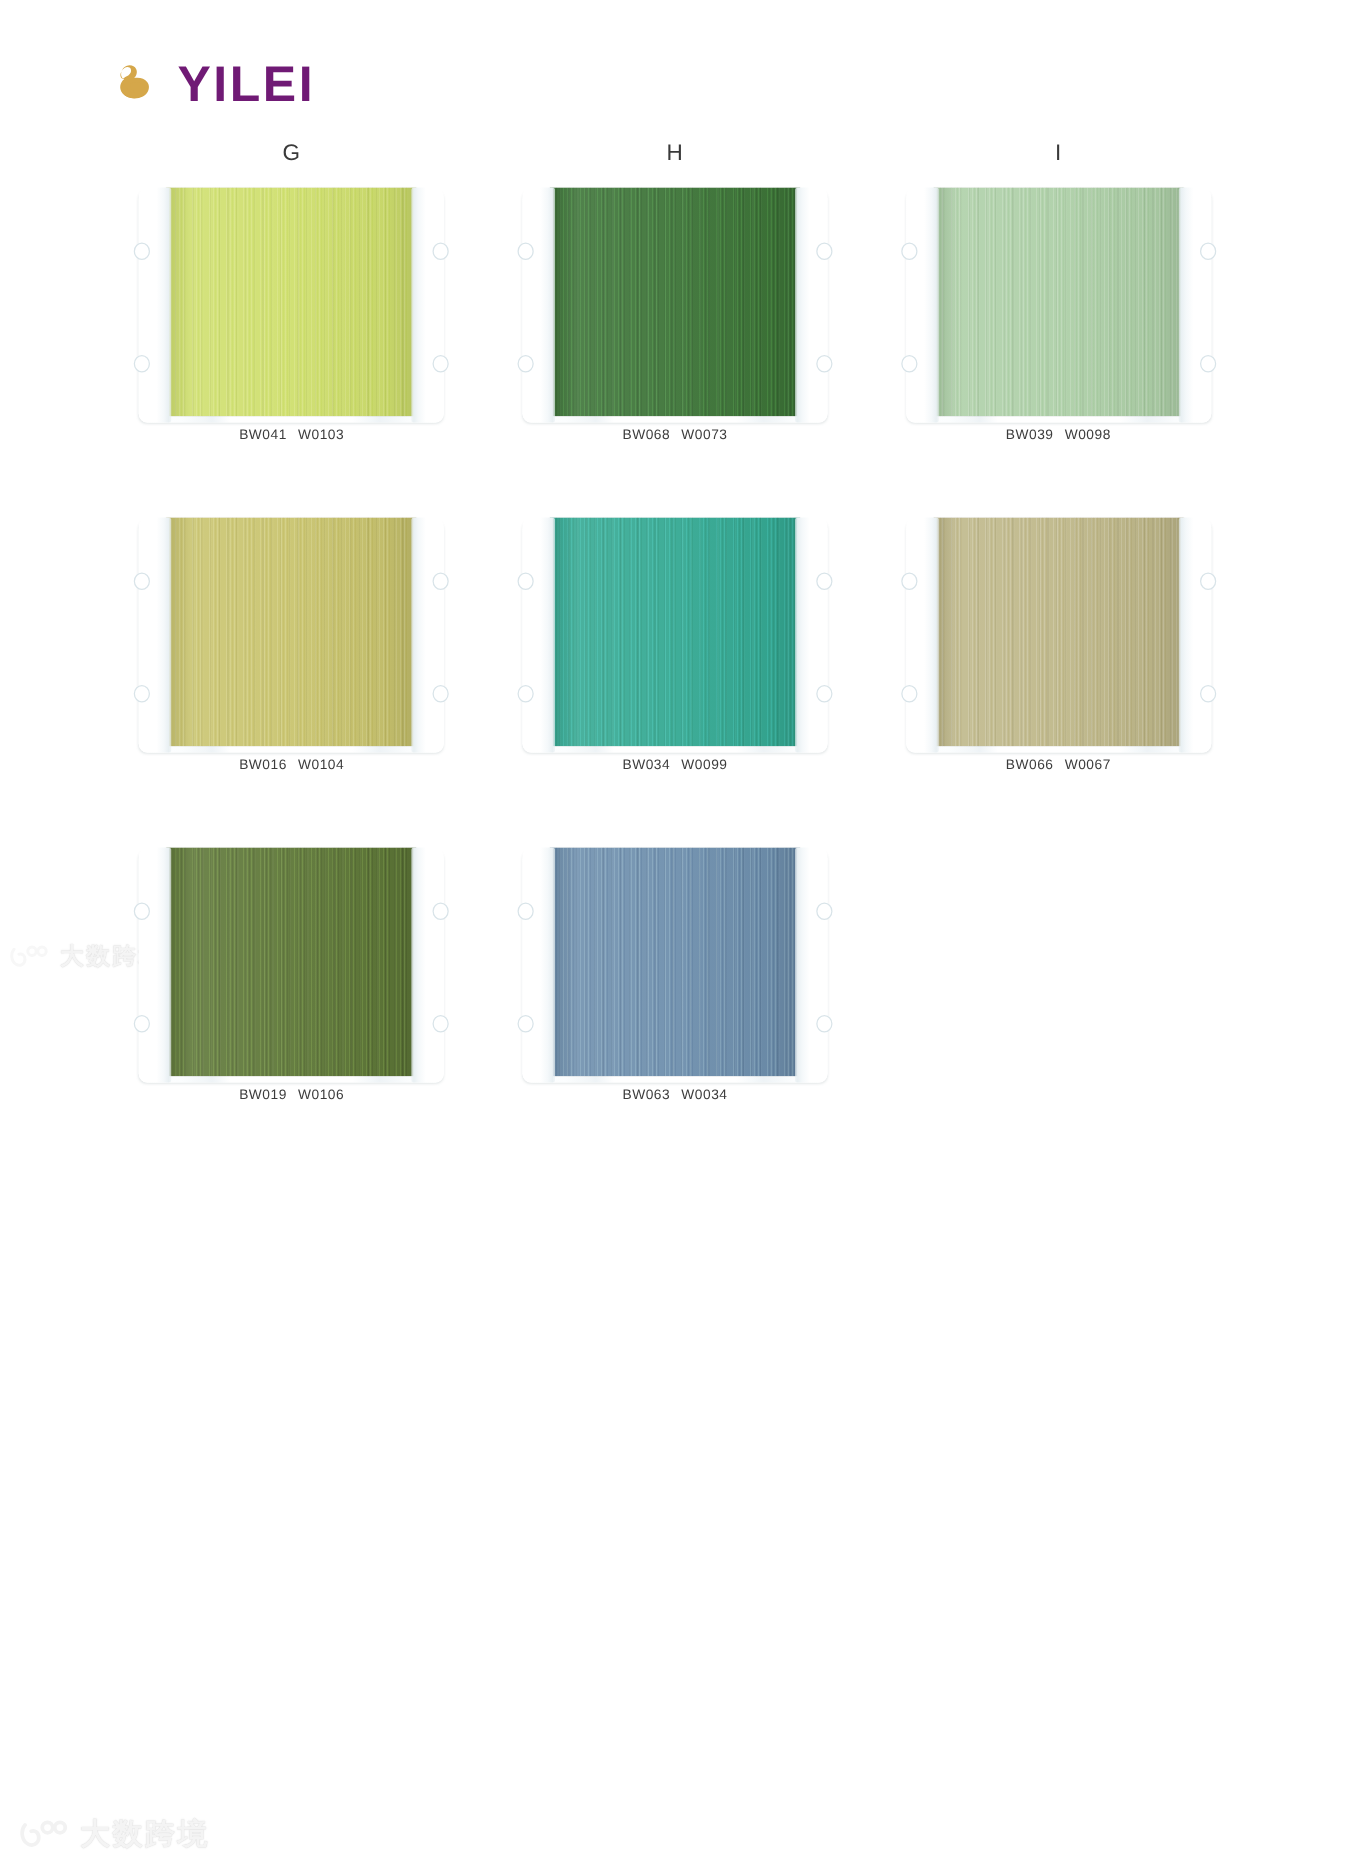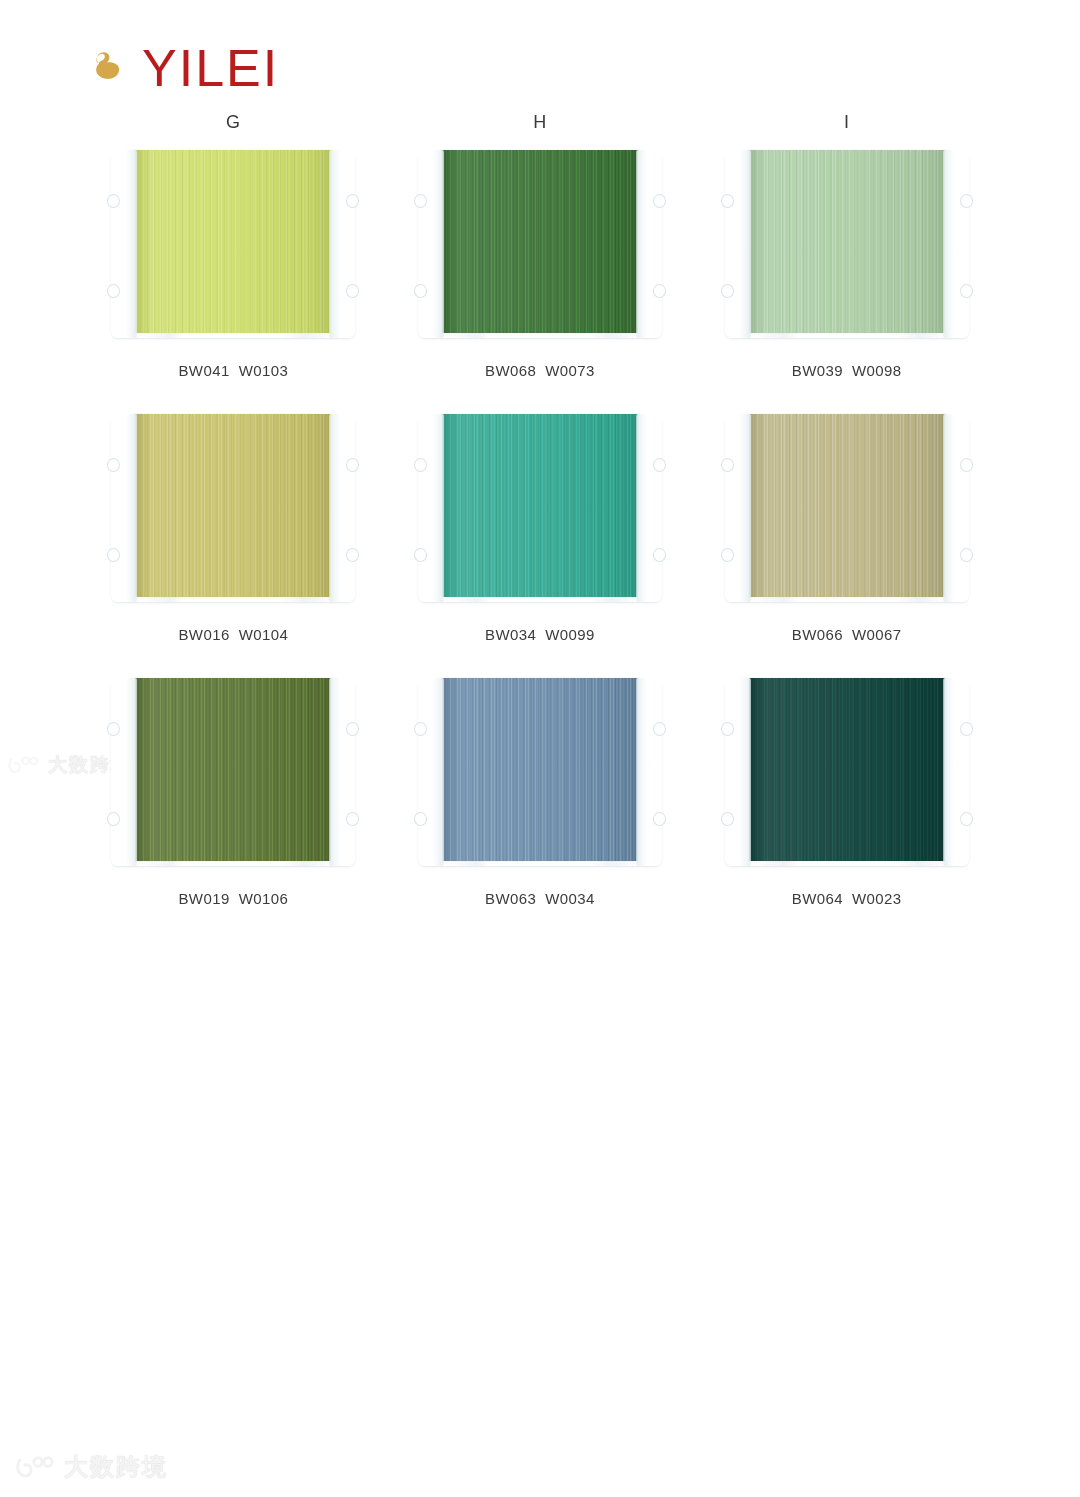--- a/index.html
+++ b/index.html
@@ -26,24 +26,24 @@
     align-items: center;
     gap: 10px;
     height: 52px;
   }
   .brand-mark {
     width: 44px;
     height: 40px;
     display: block;
   }
   .brand-name {
-    font-size: 52px;
-    font-weight: 400;
+    font-size: 40px;
+    font-weight: 700;
     letter-spacing: 2px;
-    color: #b91c1c;
+    color: #701a75;
     line-height: 1;
     font-family: "Liberation Sans", "DejaVu Sans", sans-serif;
   }
 
   
   .col-headers {
     position: absolute;
     left: 80px;
     top: 112px;
     width: 920px;
@@ -187,22 +187,21 @@
     border-radius: 7px 2px 2px 7px;
   }
   .tab.r {
     right: 0;
     background: linear-gradient(270deg, #ffffff 0%, #ffffff 55%, #f4f8fa 78%, #e9f0f3 92%, rgba(233,240,243,0.6) 100%);
     border-radius: 2px 7px 7px 2px;
   }
 
   
   .caption {
-    margin-top: 20px;
-    font-size: 15px;
+    font-size: 11px;
     color: #3c3c3c;
     letter-spacing: 0.4px;
     white-space: nowrap;
     text-align: center;
     width: 244px;
   }
   .caption .sep { display: inline-block; width: 9px; }
 
   
   .watermark {
@@ -391,38 +390,20 @@
         </div>
         <div class="tab l"></div>
         <div class="tab r"></div>
         <div class="notch l t"></div>
         <div class="notch l b"></div>
         <div class="notch r t"></div>
         <div class="notch r b"></div>
       </div>
       <div class="caption"><span>BW063</span><span class="sep"></span><span>W0034</span></div>
     </div>
-    <div class="cell">
-      <div class="card">
-        <div class="board"></div>
-        <div class="thread">
-          <div class="base" style="background: rgb(16, 66, 60);"></div>
-          <div class="lines"></div>
-          <div class="lines2"></div>
-          <div class="shade"></div>
-        </div>
-        <div class="tab l"></div>
-        <div class="tab r"></div>
-        <div class="notch l t"></div>
-        <div class="notch l b"></div>
-        <div class="notch r t"></div>
-        <div class="notch r b"></div>
-      </div>
-      <div class="caption"><span>BW064</span><span class="sep"></span><span>W0023</span></div>
-    </div>
   </div>
 
 <div class="watermark bottom-left">
   <svg class="wm-mark" width="40" height="26" viewBox="0 0 40 26">
     <path d="M4 6 C0.5 10 1 18 6 21 C10 23.5 15 21 15 16 C15 12 12 10 9 11" fill="none" stroke="#f2f2f2" stroke-width="3" stroke-linecap="round"></path>
     <circle cx="22" cy="8" r="4.2" fill="none" stroke="#f2f2f2" stroke-width="3"></circle>
     <circle cx="32" cy="8" r="4.2" fill="none" stroke="#f2f2f2" stroke-width="3"></circle>
   </svg>
   <span class="wm-text">大数跨境</span>
 </div>

